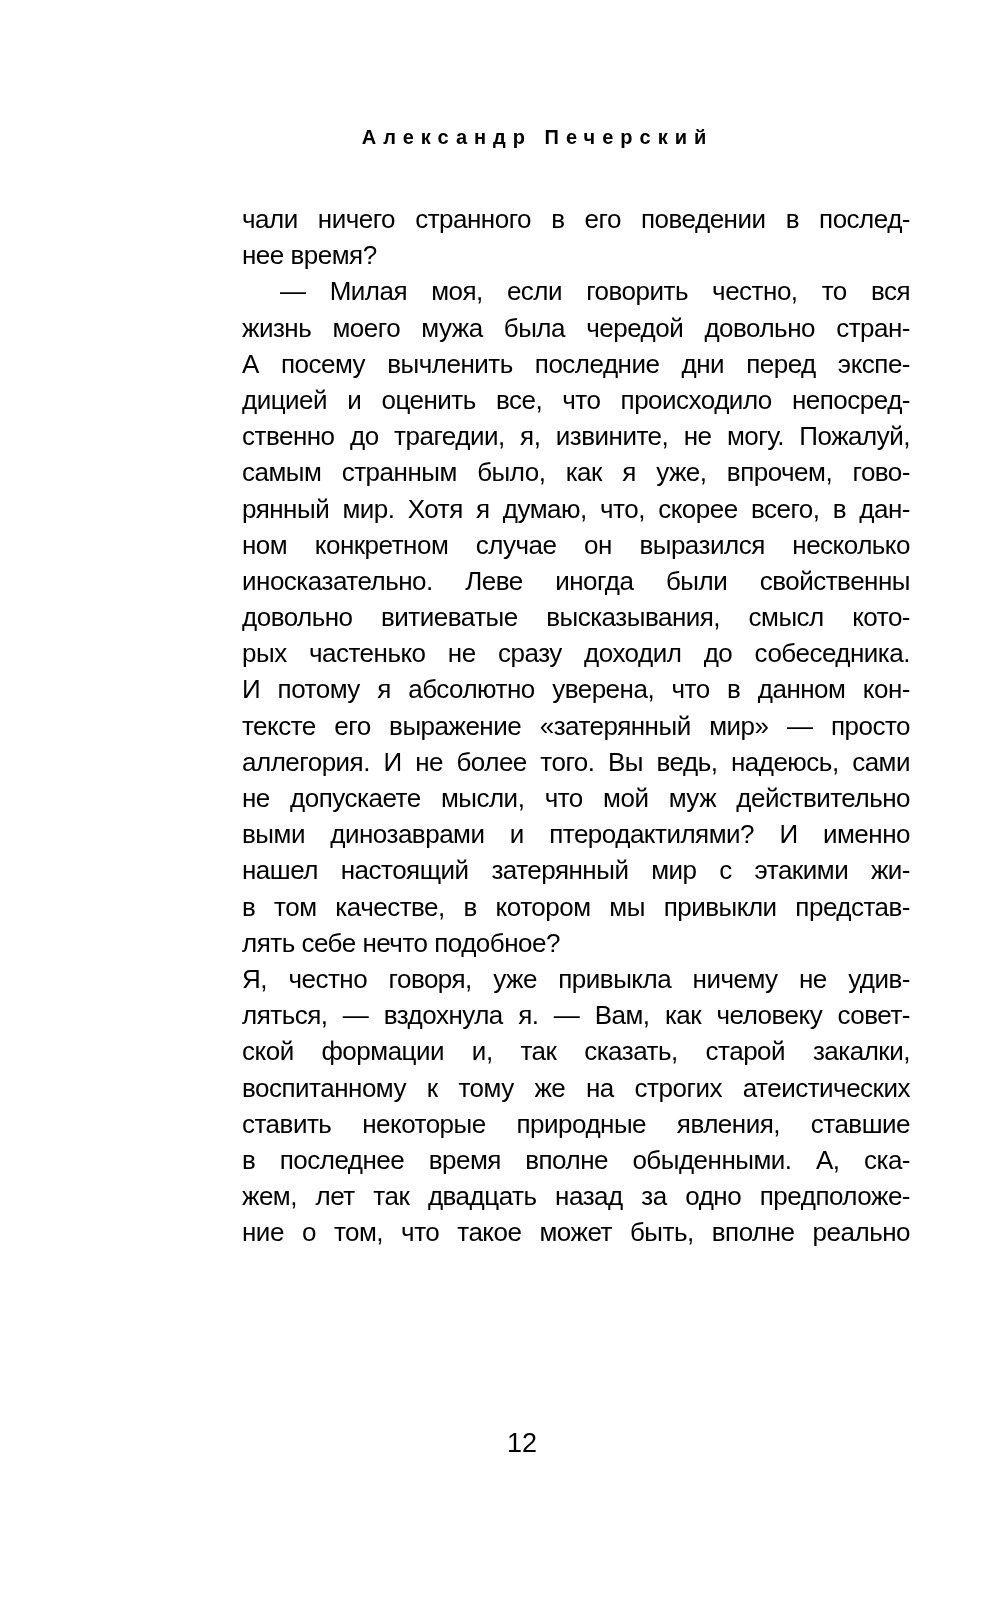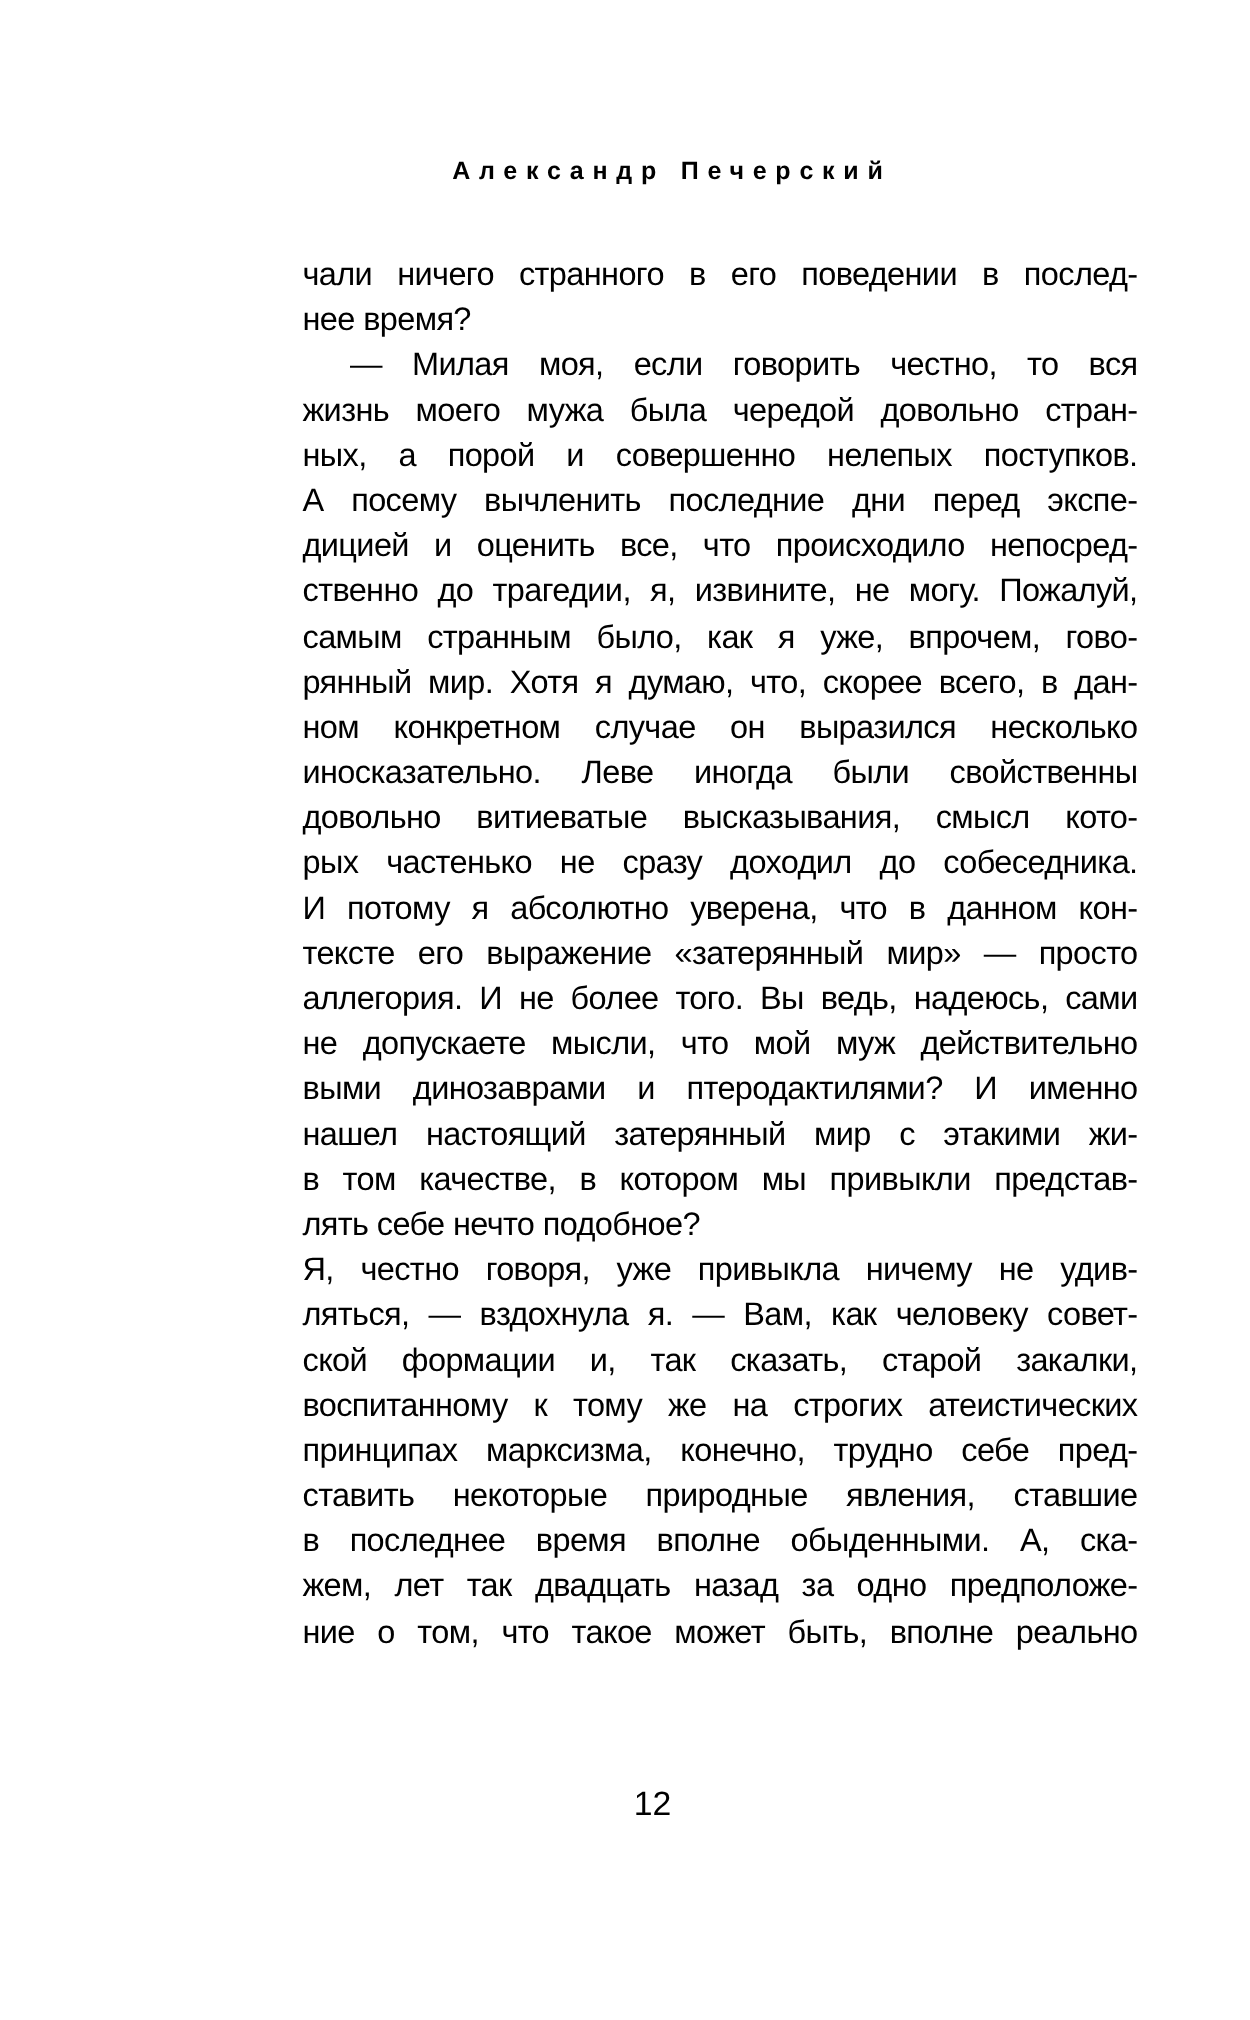--- a/index.html
+++ b/index.html
@@ -68,21 +68,20 @@
 <body>
 
 <div class="page">
   <div class="running-header">Александр Печерский</div>
 
   <div class="body-text">
       <div class="line">чали ничего странного в его поведении в послед-</div>
       <div class="line last">нее время?</div>
       <div class="line indent">— Милая моя, если говорить честно, то вся</div>
       <div class="line">жизнь моего мужа была чередой довольно стран-</div>
-      <div class="line">ных, а порой и совершенно нелепых поступков.</div>
       <div class="line">А посему вычленить последние дни перед экспе-</div>
       <div class="line">дицией и оценить все, что происходило непосред-</div>
       <div class="line">ственно до трагедии, я, извините, не могу. Пожалуй,</div>
       <div class="line">самым странным было, как я уже, впрочем, гово-</div>
       <div class="line">рянный мир. Хотя я думаю, что, скорее всего, в дан-</div>
       <div class="line">ном конкретном случае он выразился несколько</div>
       <div class="line">иносказательно. Леве иногда были свойственны</div>
       <div class="line">довольно витиеватые высказывания, смысл кото-</div>
       <div class="line">рых частенько не сразу доходил до собеседника.</div>
       <div class="line">И потому я абсолютно уверена, что в данном кон-</div>
@@ -90,21 +89,20 @@
       <div class="line">аллегория. И не более того. Вы ведь, надеюсь, сами</div>
       <div class="line">не допускаете мысли, что мой муж действительно</div>
       <div class="line">выми динозаврами и птеродактилями? И именно</div>
       <div class="line">нашел настоящий затерянный мир с этакими жи-</div>
       <div class="line">в том качестве, в котором мы привыкли представ-</div>
       <div class="line last">лять себе нечто подобное?</div>
       <div class="line">Я, честно говоря, уже привыкла ничему не удив-</div>
       <div class="line">ляться, — вздохнула я. — Вам, как человеку совет-</div>
       <div class="line">ской формации и, так сказать, старой закалки,</div>
       <div class="line">воспитанному к тому же на строгих атеистических</div>
-      <div class="line">принципах марксизма, конечно, трудно себе пред-</div>
       <div class="line">ставить некоторые природные явления, ставшие</div>
       <div class="line">в последнее время вполне обыденными. А, ска-</div>
       <div class="line">жем, лет так двадцать назад за одно предположе-</div>
       <div class="line">ние о том, что такое может быть, вполне реально</div>
     </div>
 
   <div class="page-number">12</div>
 </div>
 
 </body></html>

